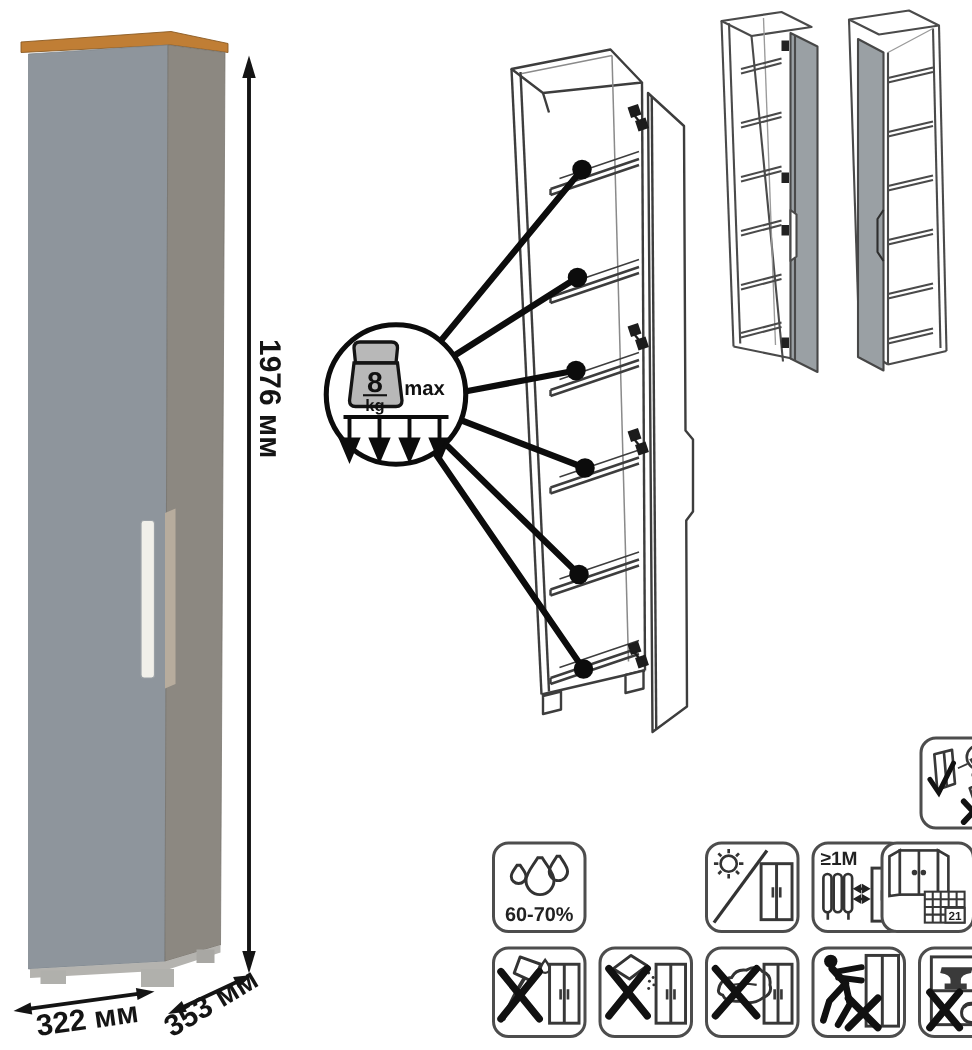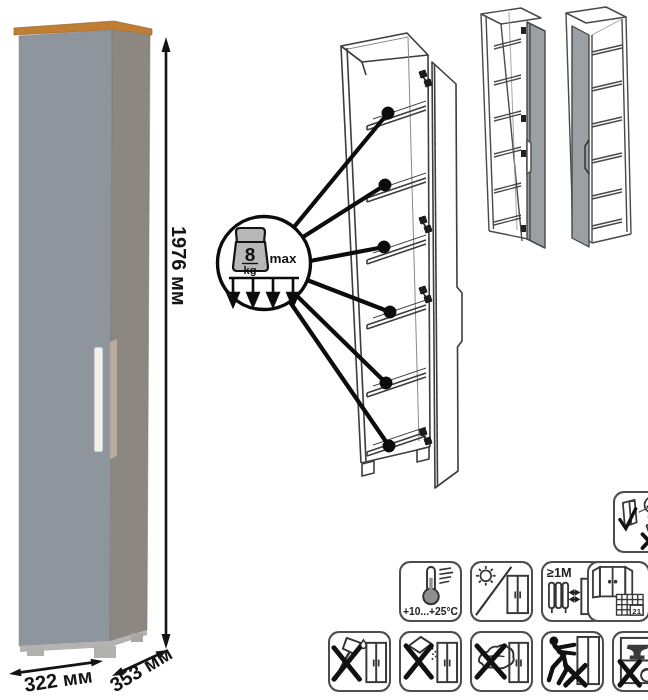--- a/index.html
+++ b/index.html
@@ -268,35 +268,31 @@
         <line x1="38" y1="28" x2="44.5" y2="48"></line>
       </g>
       <path d="M4,25 L10,34 L20,14" stroke="#111" stroke-width="3.4" fill="none" stroke-linecap="round"></path>
       <g stroke="#111" stroke-width="4" stroke-linecap="round">
         <line x1="27" y1="40" x2="40" y2="54"></line>
           <line x1="40" y1="40" x2="27" y2="54"></line>
       </g>
     </svg>
   </div>
 
-
-  <div class="icon-box" style="left:366px;top:561px">
-    <svg width="57" height="55" viewBox="0 0 58 56">
-      <rect x="25.5" y="3" width="8" height="27" rx="4" stroke="#333" stroke-width="2" fill="#fff"></rect>
-      <circle cx="29.5" cy="33" r="8" stroke="#333" stroke-width="2" fill="#8f8f8f"></circle>
-      <line x1="29.5" y1="14" x2="29.5" y2="28" stroke="#8f8f8f" stroke-width="3.5"></line>
-      <g stroke="#333" stroke-width="1.6">
-        <line x1="38" y1="6" x2="50" y2="4"></line>
-          <line x1="38" y1="10.5" x2="52" y2="8.5"></line>
-        <line x1="38" y1="15" x2="50" y2="13"></line>
-          <line x1="38" y1="19.5" x2="48" y2="17.5"></line>
-      </g>
-      <text x="29" y="52" text-anchor="middle" font-size="10.5" font-weight="bold" fill="#222">+10...+25°C</text>
-    </svg>
-  </div>
+  <div class="icon-box" style="left:295px;top:561px">
+    <svg width="57" height="55" viewBox="0 0 58 56">
+      <g stroke="#333" stroke-width="2" fill="none">
+        <path d="M16,13 c-2,3 -4,5 -4,7.5 a5,5 0 0 0 10,0 c0,-2.5 -2,-4.5 -4,-7.5 z" transform="translate(-2,0)"></path>
+        <path d="M27,6 c-4,6.5 -8,10.5 -8,15.5 a9.5,9.5 0 0 0 19,0 c0,-5 -4,-9 -8,-15.5 z" transform="translate(1,2)"></path>
+        <path d="M41,7 c-2.6,4.3 -5.2,7 -5.2,10.3 a6.2,6.2 0 0 0 12.4,0 c0,-3.3 -2.6,-6 -5.2,-10.3 z"></path>
+      </g>
+      <text x="29" y="51" text-anchor="middle" font-size="13.5" font-weight="bold" fill="#222">60-70%</text>
+    </svg>
+  </div>
+
 
   <div class="icon-box" style="left:437px;top:561px">
     <svg width="57" height="55" viewBox="0 0 58 56">
       <g stroke="#333" stroke-width="1.8" fill="none">
         <circle cx="13" cy="12" r="5.5"></circle>
         <line x1="13" y1="2" x2="13" y2="5"></line>
           <line x1="13" y1="19" x2="13" y2="22"></line>
         <line x1="3" y1="12" x2="6" y2="12"></line>
           <line x1="20" y1="12" x2="23" y2="12"></line>
         <line x1="6" y1="5" x2="8" y2="7"></line>

